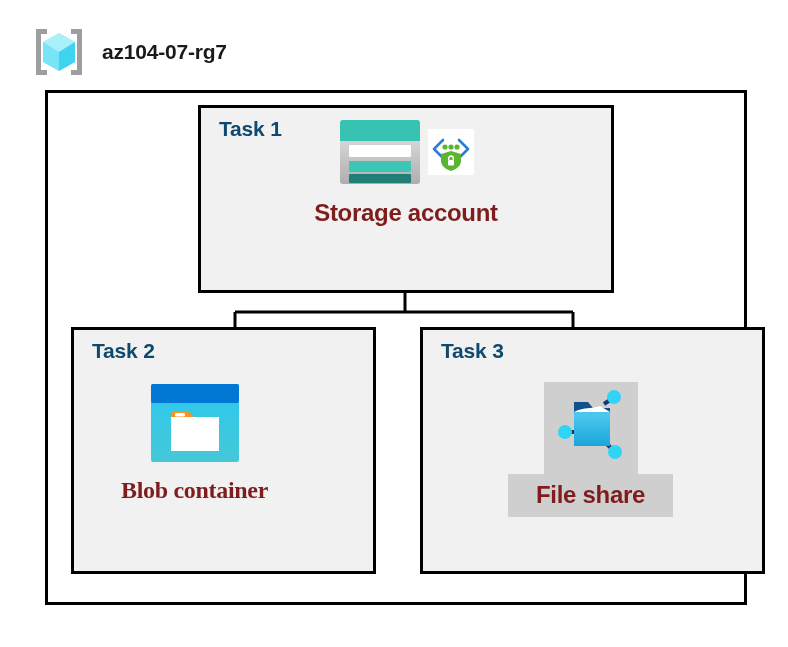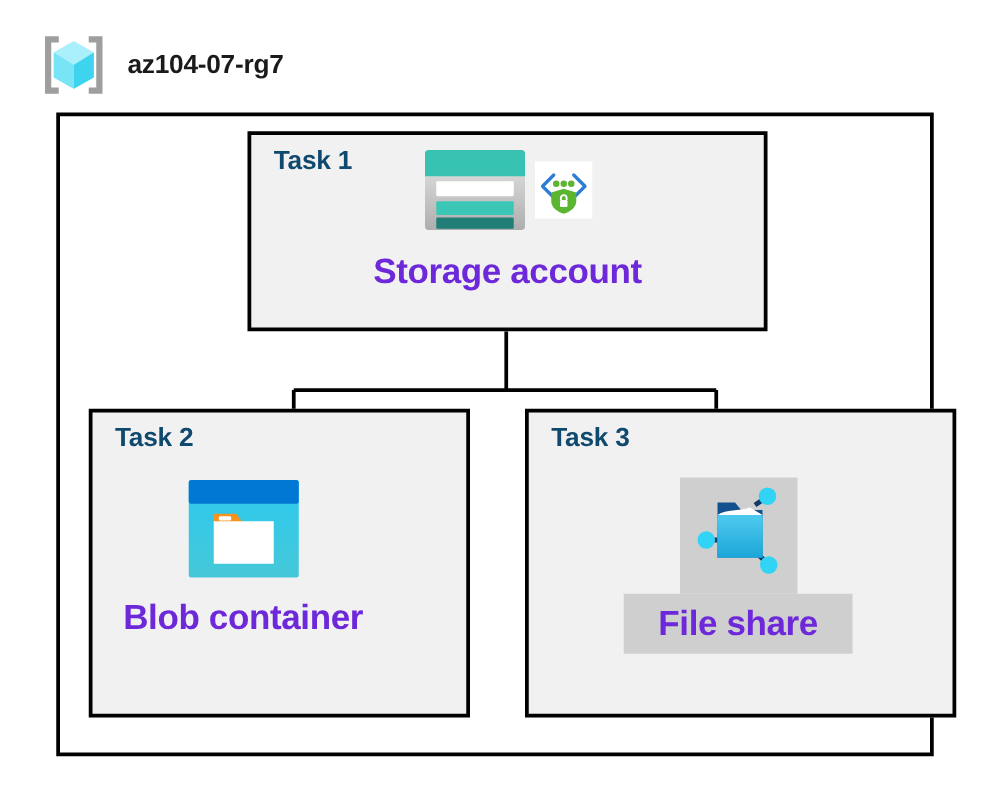--- a/index.html
+++ b/index.html
@@ -45,21 +45,21 @@
     background: #ffffff;
   }
 
   
   .task-panel {
     position: absolute;
     background: #f1f1f1;
     border: 3px solid #000000;
     box-sizing: border-box;
   }
-  #task-1-panel { left: 198px; top: 105px; width: 416px; height: 160px; }
+  #task-1-panel { left: 198px; top: 105px; width: 416px; height: 188px; }
   #task-2-panel { left: 71px;  top: 327px; width: 305px; height: 247px; }
   #task-3-panel { left: 420px; top: 327px; width: 345px; height: 247px; }
 
   .task-label {
     position: absolute;
     left: 18px;
     top: 9px;
     font-size: 21px;
     font-weight: bold;
     color: #10496e;
@@ -67,34 +67,34 @@
   }
 
   
   .node {
     position: absolute;
     display: flex;
     flex-direction: column;
     align-items: center;
   }
   #node-storage-account { left: 198px; top: 117px; width: 416px; }
-  #node-blob-container  { left: 71px;  top: 382px; width: 247px; }
+  #node-blob-container  { left: 71px;  top: 382px; width: 247px; font-family: Liberation Serif, serif; }
   #node-file-share      { left: 420px; top: 382px; width: 305px; }
 
   .node-icon-row {
     display: flex;
     align-items: center;
     justify-content: center;
     gap: 6px;
   }
   .node-caption {
     margin-top: 8px;
-    font-size: 28px;
+    font-size: 24px;
     font-weight: bold;
-    color: #6d28d9;
+    color: #7f1d1d;
     white-space: nowrap;
     letter-spacing: -0.3px;
     line-height: 1.2;
   }
 
   
   .highlight-box { background: #cfcfcf; margin-left: 36px; }
   #node-file-share .node-icon-row { padding: 6px 12px; }
   #node-file-share .node-caption {
     margin-top: 0;

